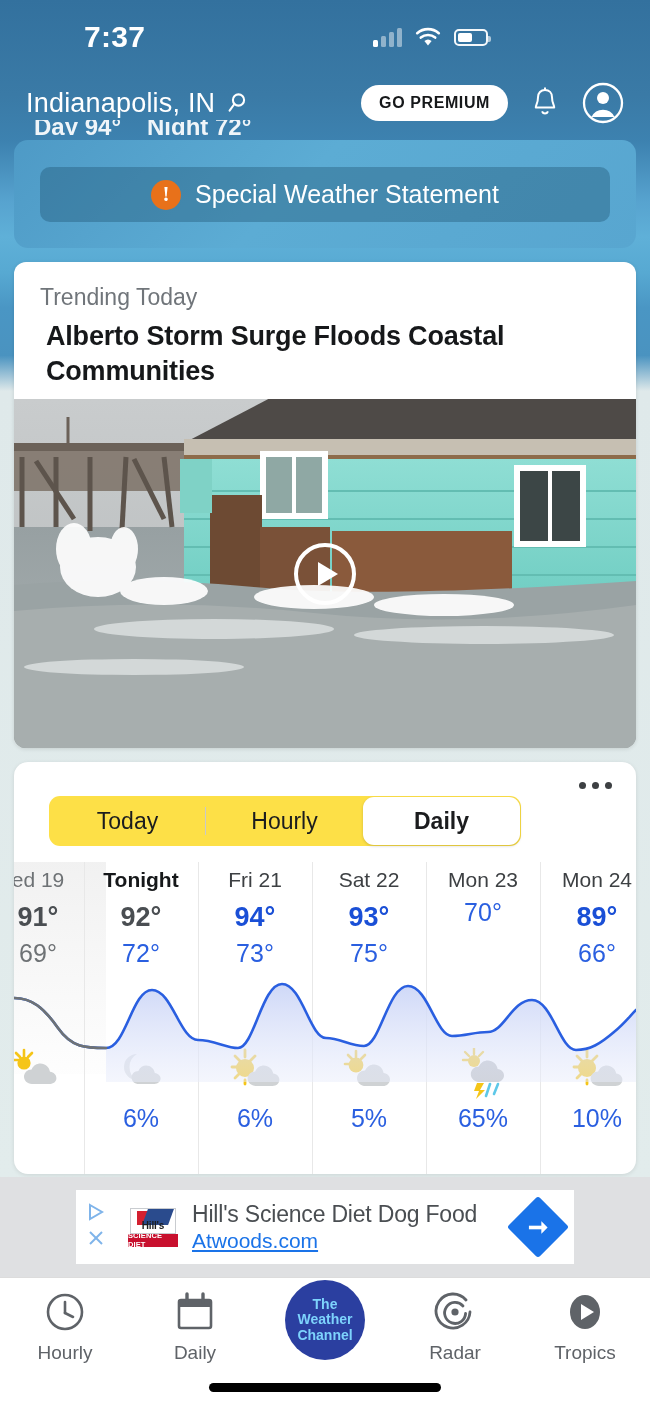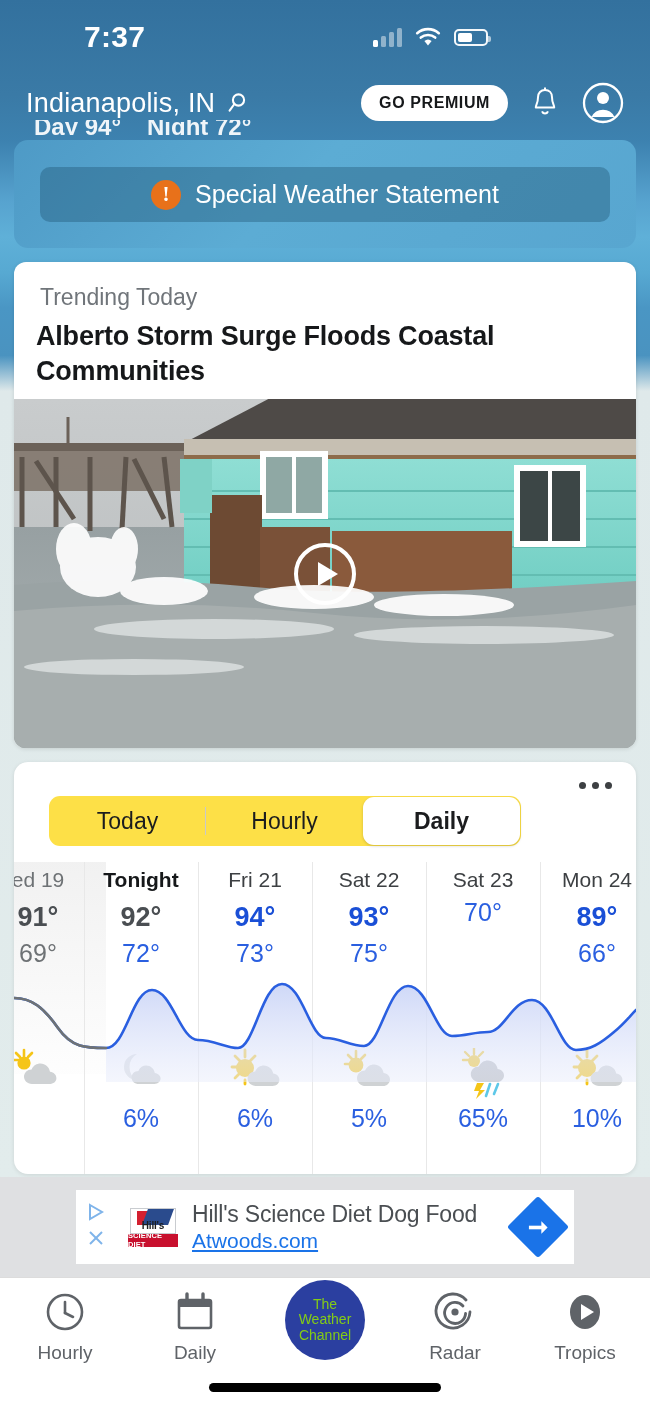--- a/index.html
+++ b/index.html
@@ -100,21 +100,21 @@
   
   .trending-card {
     position: absolute; left: 14px; top: 262px;
     width: 622px; height: 486px;
     background: #fff; border-radius: 12px; overflow: hidden;
     box-shadow: 0 1px 4px rgba(0,0,0,.12);
   }
   .trending-label { color: #70757a; font-size: 23px; padding: 22px 26px 0; }
   .trending-title {
     color: #16181a; font-size: 27px; font-weight: 700; line-height: 1.28;
-    padding: 8px 22px 0; letter-spacing: -.2px;
+    padding: 8px 32px 0; letter-spacing: -.2px;
   }
   .video { position: absolute; left: 0; top: 137px; width: 622px; height: 349px; overflow: hidden; }
   .play-btn {
     position: absolute; left: 50%; top: 50%; transform: translate(-50%,-50%);
     width: 62px; height: 62px; border: 4px solid #fff; border-radius: 50%;
     display: flex; align-items: center; justify-content: center; z-index: 5;
   }
   .play-btn::after {
     content:""; margin-left: 5px;
     border-left: 20px solid #fff;
@@ -221,21 +221,21 @@
     background: #fff; border-top: 1px solid #dcdcdc;
     display: flex; align-items: flex-start; padding-top: 12px;
   }
   .tab { flex: 1; display: flex; flex-direction: column; align-items: center; gap: 8px; }
   .tab-label { font-size: 19px; color: #5f6368; }
   .tab-logo {
     width: 80px; height: 80px; border-radius: 50%; background: #2b3fa0;
     display: flex; flex-direction: column; align-items: center; justify-content: center;
     margin-top: -10px;
   }
-  .tab-logo span { color: #84cc16; font-size: 14px; font-weight: 400; line-height: 1.08; }
+  .tab-logo span { color: #7dd3fc; font-size: 14px; font-weight: 700; line-height: 1.08; }
 
   .home-indicator {
     position: absolute; left: 50%; transform: translateX(-50%);
     bottom: 14px; width: 232px; height: 9px; border-radius: 5px; background: #000;
   }
 </style>
 </head>
 <body>
 
 <div class="sky"></div>
@@ -450,21 +450,21 @@
           <line x1="8" y1="7" x2="12" y2="11"></line>
             <line x1="25" y1="7" x2="21" y2="11"></line>
         </g>
         <circle cx="16" cy="17" r="7.4" fill="#f5c518"></circle>
         <path d="M26 38c-5.4 0-9-3.6-9-7.8s3.6-7.6 8-7.6c1.8-4.2 5.4-6.2 9-6.2 5 0 9 3.8 9.6 8.6 3.8.4 6.4 3.2 6.4 6.4 0 3.4-3 6.6-7 6.6z" fill="#cfd2d4"></path>
       </svg>
       <div class="pop">5%</div>
     </div>
 
     <div class="day-col">
-      <div class="day-name">Sat 23</div>
+      <div class="day-name">Mon 23</div>
       <div class="temp-lo">70°</div>
       <svg class="wx-icon" width="58" height="52" viewBox="0 0 58 52">
         <g stroke="#f5c518" stroke-width="2.4" stroke-linecap="round">
           <line x1="20" y1="0" x2="20" y2="6"></line>
             <line x1="9" y1="12" x2="14" y2="12"></line>
           <line x1="11" y1="4" x2="15" y2="8"></line>
             <line x1="29" y1="4" x2="25" y2="8"></line>
         </g>
         <circle cx="20" cy="13" r="6" fill="#f5c518"></circle>
         <path d="M26 34c-5.4 0-9.2-3.6-9.2-7.8s3.6-7.6 8-7.6c1.8-4.2 5.4-6.2 9-6.2 5 0 9.2 3.8 9.8 8.6 3.8.4 6.4 3.2 6.4 6.4 0 3.4-3 6.6-7 6.6z" fill="#b9bcc0"></path>

